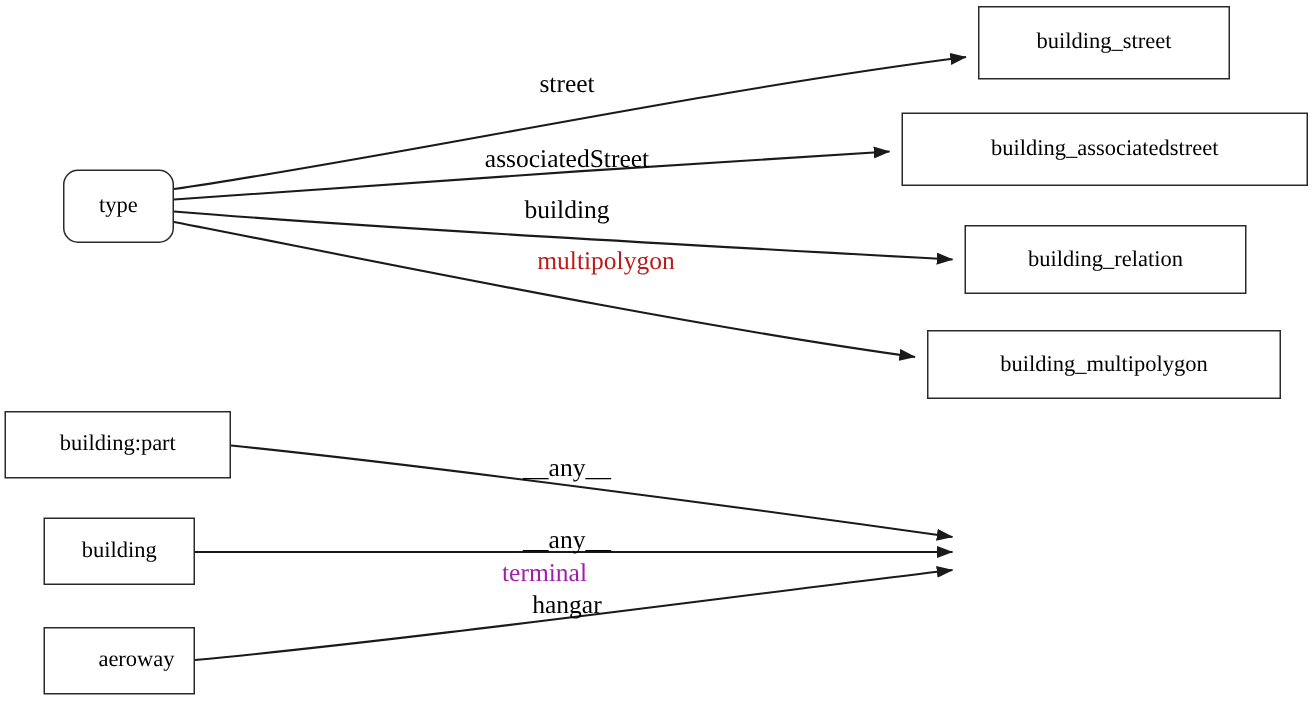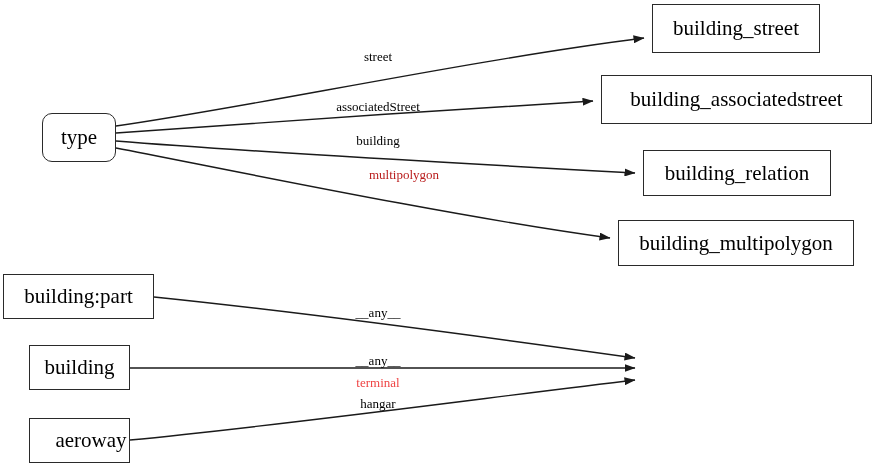--- a/index.html
+++ b/index.html
@@ -26,28 +26,28 @@
     pointer-events: none;
   }
   .node {
     position: absolute;
     box-sizing: border-box;
     border: 1px solid #2a2a2a;
     background: #ffffff;
     display: flex;
     align-items: center;
     justify-content: center;
-    font-size: 21px;
+    font-size: 15px;
     line-height: 1;
     color: #000000;
     white-space: nowrap;
   }
   .edge-label {
     position: absolute;
-    font-size: 13px;
+    font-size: 17px;
     line-height: 1;
     color: #000000;
     white-space: nowrap;
     transform: translate(-50%, -50%);
     background: transparent;
   }
 </style>
 </head>
 <body>
 
@@ -102,16 +102,16 @@
       <span>aeroway</span>
     </div>
 
 
   <div class="edge-label" style="left: 378px; top: 56px; color: rgb(0, 0, 0);">street</div>
   <div class="edge-label" style="left: 378px; top: 106px; color: rgb(0, 0, 0);">associatedStreet</div>
   <div class="edge-label" style="left: 378px; top: 140px; color: rgb(0, 0, 0);">building</div>
   <div class="edge-label" style="left: 378px; top: 174px; color: #b91c1c; margin-left: 26px;">multipolygon</div>
   <div class="edge-label" style="left: 378px; top: 312px; color: rgb(0, 0, 0);">__any__</div>
   <div class="edge-label" style="left: 378px; top: 360px; color: rgb(0, 0, 0);">__any__</div>
-  <div class="edge-label" style="left: 378px; top: 382px; color: #ef4444;">terminal</div>
+  <div class="edge-label" style="left: 363px; top: 382px; color: #a21caf;">terminal</div>
   <div class="edge-label" style="left: 378px; top: 403px; color: rgb(0, 0, 0);">hangar</div>
 
 </div>
 
 </body></html>

